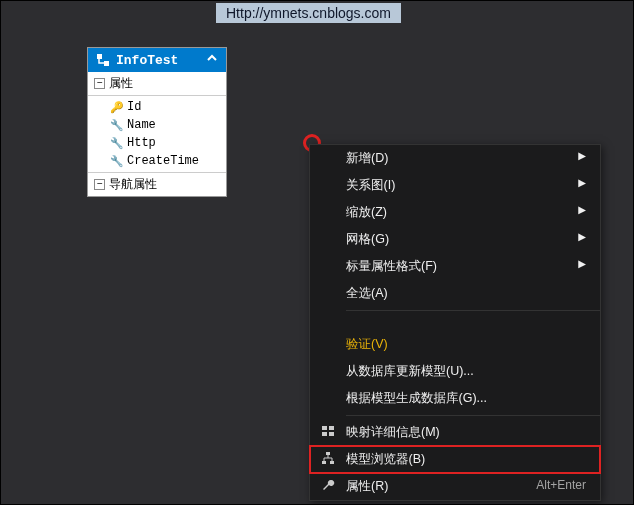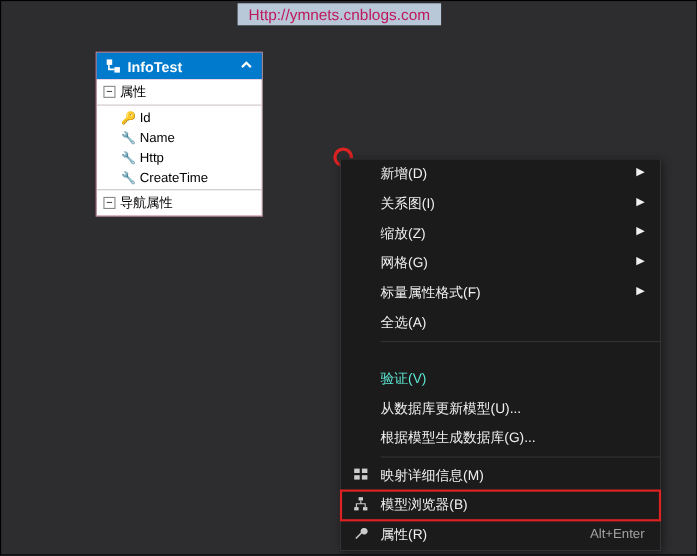--- a/index.html
+++ b/index.html
@@ -11,32 +11,33 @@
       font-family: "Microsoft YaHei", "Segoe UI", sans-serif;
       font-size: 12px;
       position: relative;
       overflow: hidden;
     }
     .watermark {
       position: absolute;
       top: 2px;
       left: 215px;
       background: #b8c8d8;
-      color: #be185d;
+      color: #0f172a;
       padding: 2px 10px;
       font-size: 14px;
       font-family: Arial, sans-serif;
     }
     .entity-panel {
       position: absolute;
       top: 46px;
       left: 86px;
-      width: 152px;
+      width: 140px;
       background: #be185d;
       border: 1px solid #999;
+      font-family: Liberation Mono, monospace;
     }
     .entity-header {
       background: #007acc;
       color: #fff;
       padding: 4px 8px;
       display: flex;
       align-items: center;
       font-weight: bold;
       font-size: 13px;
     }
@@ -104,21 +105,21 @@
       color: #f0f0f0;
     }
     .menu-item {
       padding: 5px 14px 5px 36px;
       display: flex;
       align-items: flex-start;
       position: relative;
       font-size: 12.5px;
     }
     .menu-item.disabled {
-      color: #5eead4;
+      color: #eab308;
       margin-top: 20px;
     }
     .menu-label { flex: 1; }
     .menu-arrow {
       font-size: 10px;
       margin-left: 8px;
     }
     .menu-shortcut {
       color: #a3a3a3;
       font-size: 12px;

